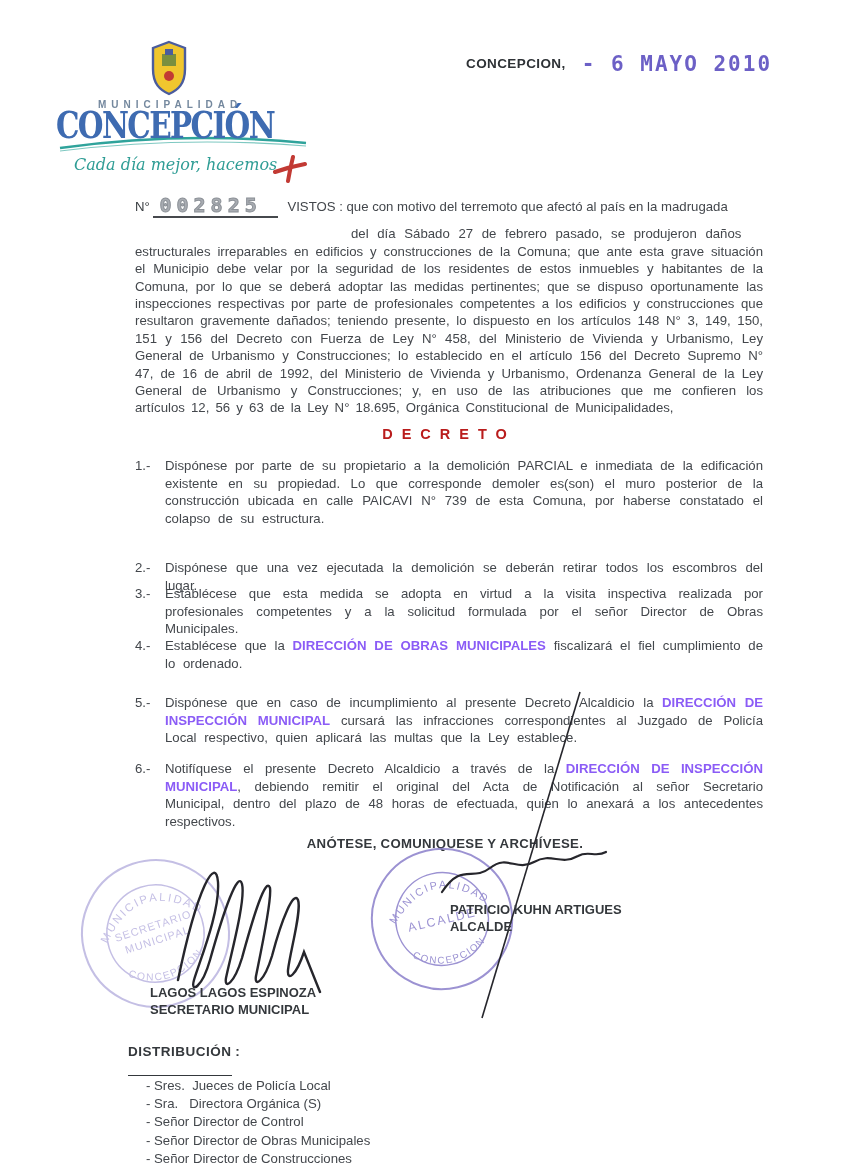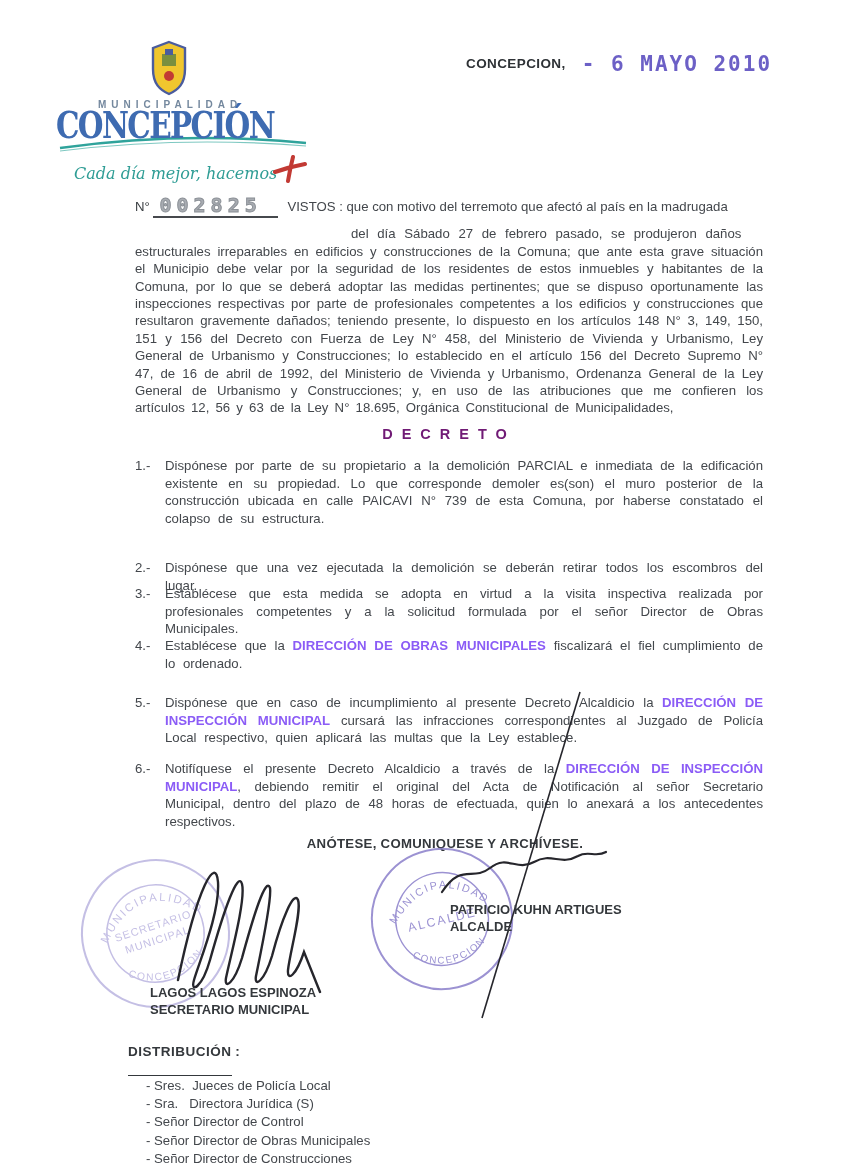--- a/index.html
+++ b/index.html
@@ -11,21 +11,21 @@
   
   .logo{position:absolute;left:56px;top:40px;width:280px;}
   .shield{display:block;margin-left:94px;}
   .muni-small{margin:3px 0 0 42px;font-size:10px;font-weight:bold;letter-spacing:5px;color:#74889e;}
   .concep-word{
     margin-top:-4px;font-family:"DejaVu Serif", serif;font-weight:bold;
     font-size:36px;color:#3e6bb1;letter-spacing:-2px;white-space:nowrap;
     transform:scale(0.82,1.03);transform-origin:left top;line-height:1;
   }
   .swoosh{display:block;margin:-7px 0 0 2px;}
-  .tagline-row{display:flex;align-items:flex-end;gap:2px;margin:2px 0 0 18px;}
+  .tagline-row{display:flex;align-items:flex-start;gap:2px;margin:2px 0 0 18px;}
   .tagline{font-family:"DejaVu Serif", serif;font-style:italic;font-size:16px;color:#2f9d95;white-space:nowrap;}
   .red-cross{margin-left:-6px;}
   
   .dateline{position:absolute;left:466px;top:56px;display:flex;gap:16px;align-items:flex-start;}
   .city-label{font-size:13.5px;font-weight:bold;letter-spacing:0.4px;color:#2e3236;}
   .date-stamp{
     margin-top:-4px;font-family:"DejaVu Sans Mono", monospace;font-weight:bold;
     font-size:21px;letter-spacing:2px;color:#6c60c6;white-space:nowrap;
   }
   
@@ -33,21 +33,21 @@
   .num-prefix{font-size:13.2px;color:#3a3e42;}
   .stamp-num-wrap{display:inline-block;border-bottom:2px solid #46494d;padding:0 16px 1px 6px;margin-right:6px;}
   .stamp-num{
     font-family:"DejaVu Sans Mono", monospace;font-weight:bold;font-size:20px;
     letter-spacing:5px;color:#a8acb2;-webkit-text-stroke:1px #8c9197;position:relative;top:1px;
   }
   .vistos-l2{display:block;padding-left:216px;word-spacing:5px;margin-top:7px;}
   .vistos-rest{margin-top:0px;text-align:justify;word-spacing:2.5px;}
   .decreto-title{
     position:absolute;left:135px;top:426px;width:628px;text-align:center;
-    font-weight:bold;font-size:14.5px;letter-spacing:9px;color:#701a75;
+    font-weight:bold;font-size:14.5px;letter-spacing:9px;color:#b91c1c;
   }
   .decree-items{position:absolute;left:135px;top:0;width:628px;height:1169px;pointer-events:none;}
   .decree-item{position:absolute;left:0;width:628px;display:flex;gap:7px;font-size:13.2px;line-height:17.6px;}
   .decree-item:nth-child(1){top:457px;}
   .decree-item:nth-child(2){top:559px;}
   .decree-item:nth-child(3){top:585px;}
   .decree-item:nth-child(4){top:637px;}
   .decree-item:nth-child(5){top:694px;}
   .decree-item:nth-child(6){top:760px;}
   .item-num{flex:0 0 23px;}
@@ -197,20 +197,20 @@
   </div>
   <div class="name-block name-secretario">
     <div>LAGOS LAGOS ESPINOZA</div>
     <div>SECRETARIO MUNICIPAL</div>
   </div>
 
   <div class="distribution">
     <div class="dist-heading"><span class="u">DISTRIBUCIÓN</span><span> :</span></div>
     <ul class="dist-list">
         <li>- Sres.  Jueces de Policía Local</li>
-        <li>- Sra.   Directora Jurídica (S)</li>
+        <li>- Sra.   Directora Orgánica (S)</li>
         <li>- Señor Director de Control</li>
         <li>- Señor Director de Obras Municipales</li>
         <li>- Señor Director de Construcciones</li>
       </ul>
   </div>
 
 </div>
 
 </body></html>

